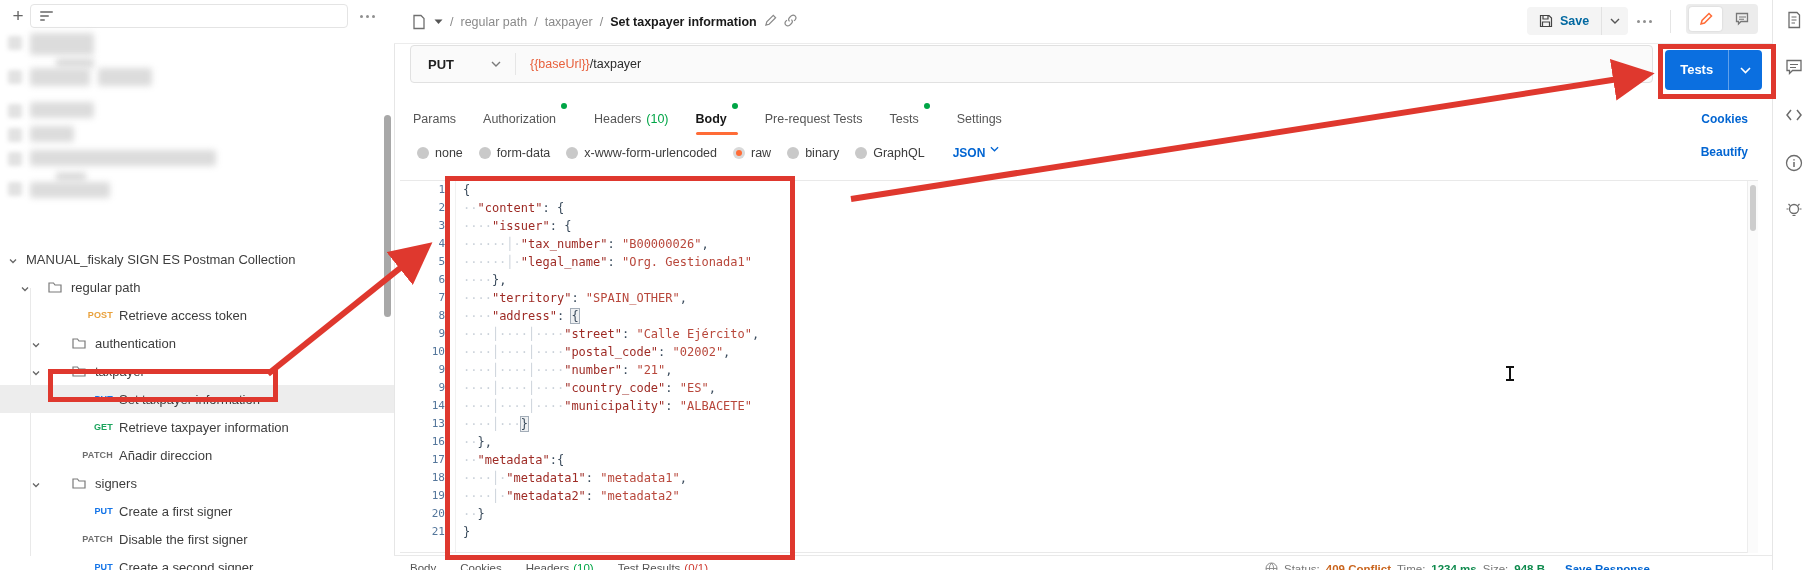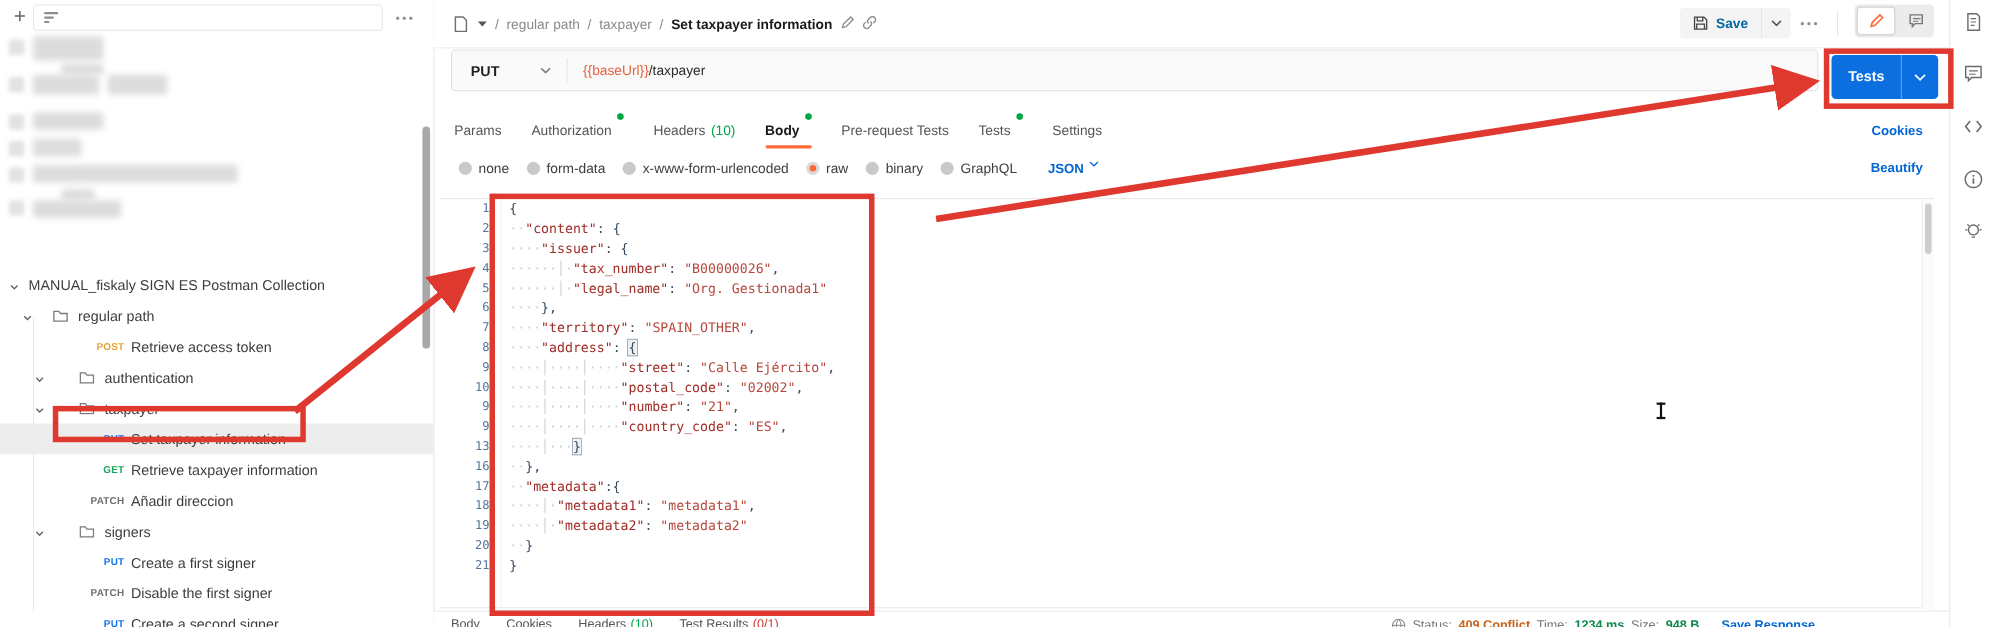--- a/index.html
+++ b/index.html
@@ -370,20 +370,21 @@
         <div class="cl"><span class="ln">3</span><span class="cspan"><span class="t-ind">····</span><span class="t-k">"issuer"</span><span class="t-p">: {</span></span></div>
         <div class="cl"><span class="ln">4</span><span class="cspan"><span class="t-ind">······│·</span><span class="t-k">"tax_number"</span><span class="t-p">: </span><span class="t-v">"B00000026"</span><span class="t-p">,</span></span></div>
         <div class="cl"><span class="ln">5</span><span class="cspan"><span class="t-ind">······│·</span><span class="t-k">"legal_name"</span><span class="t-p">: </span><span class="t-v">"Org. Gestionada1"</span></span></div>
         <div class="cl"><span class="ln">6</span><span class="cspan"><span class="t-ind">····</span><span class="t-p">},</span></span></div>
         <div class="cl"><span class="ln">7</span><span class="cspan"><span class="t-ind">····</span><span class="t-k">"territory"</span><span class="t-p">: </span><span class="t-v">"SPAIN_OTHER"</span><span class="t-p">,</span></span></div>
         <div class="cl"><span class="ln">8</span><span class="cspan"><span class="t-ind">····</span><span class="t-k">"address"</span><span class="t-p">: </span><span class="t-hl">{</span></span></div>
         <div class="cl"><span class="ln">9</span><span class="cspan"><span class="t-ind">····│····│····</span><span class="t-k">"street"</span><span class="t-p">: </span><span class="t-v">"Calle Ejército"</span><span class="t-p">,</span></span></div>
         <div class="cl"><span class="ln">10</span><span class="cspan"><span class="t-ind">····│····│····</span><span class="t-k">"postal_code"</span><span class="t-p">: </span><span class="t-v">"02002"</span><span class="t-p">,</span></span></div>
         <div class="cl"><span class="ln">9</span><span class="cspan"><span class="t-ind">····│····│····</span><span class="t-k">"number"</span><span class="t-p">: </span><span class="t-v">"21"</span><span class="t-p">,</span></span></div>
         <div class="cl"><span class="ln">9</span><span class="cspan"><span class="t-ind">····│····│····</span><span class="t-k">"country_code"</span><span class="t-p">: </span><span class="t-v">"ES"</span><span class="t-p">,</span></span></div>
+        <div class="cl"><span class="ln">14</span><span class="cspan"><span class="t-ind">····│····│····</span><span class="t-k">"municipality"</span><span class="t-p">: </span><span class="t-v">"ALBACETE"</span></span></div>
         <div class="cl"><span class="ln">13</span><span class="cspan"><span class="t-ind">····│···</span><span class="t-hl">}</span></span></div>
         <div class="cl"><span class="ln">16</span><span class="cspan"><span class="t-ind">··</span><span class="t-p">},</span></span></div>
         <div class="cl"><span class="ln">17</span><span class="cspan"><span class="t-ind">··</span><span class="t-k">"metadata"</span><span class="t-p">:{</span></span></div>
         <div class="cl"><span class="ln">18</span><span class="cspan"><span class="t-ind">····│·</span><span class="t-k">"metadata1"</span><span class="t-p">: </span><span class="t-v">"metadata1"</span><span class="t-p">,</span></span></div>
         <div class="cl"><span class="ln">19</span><span class="cspan"><span class="t-ind">····│·</span><span class="t-k">"metadata2"</span><span class="t-p">: </span><span class="t-v">"metadata2"</span></span></div>
         <div class="cl"><span class="ln">20</span><span class="cspan"><span class="t-ind">··</span><span class="t-p">}</span></span></div>
         <div class="cl"><span class="ln">21</span><span class="cspan"><span class="t-p">}</span></span></div>
       </div>
   </div>
   <div class="ed-scroll">

